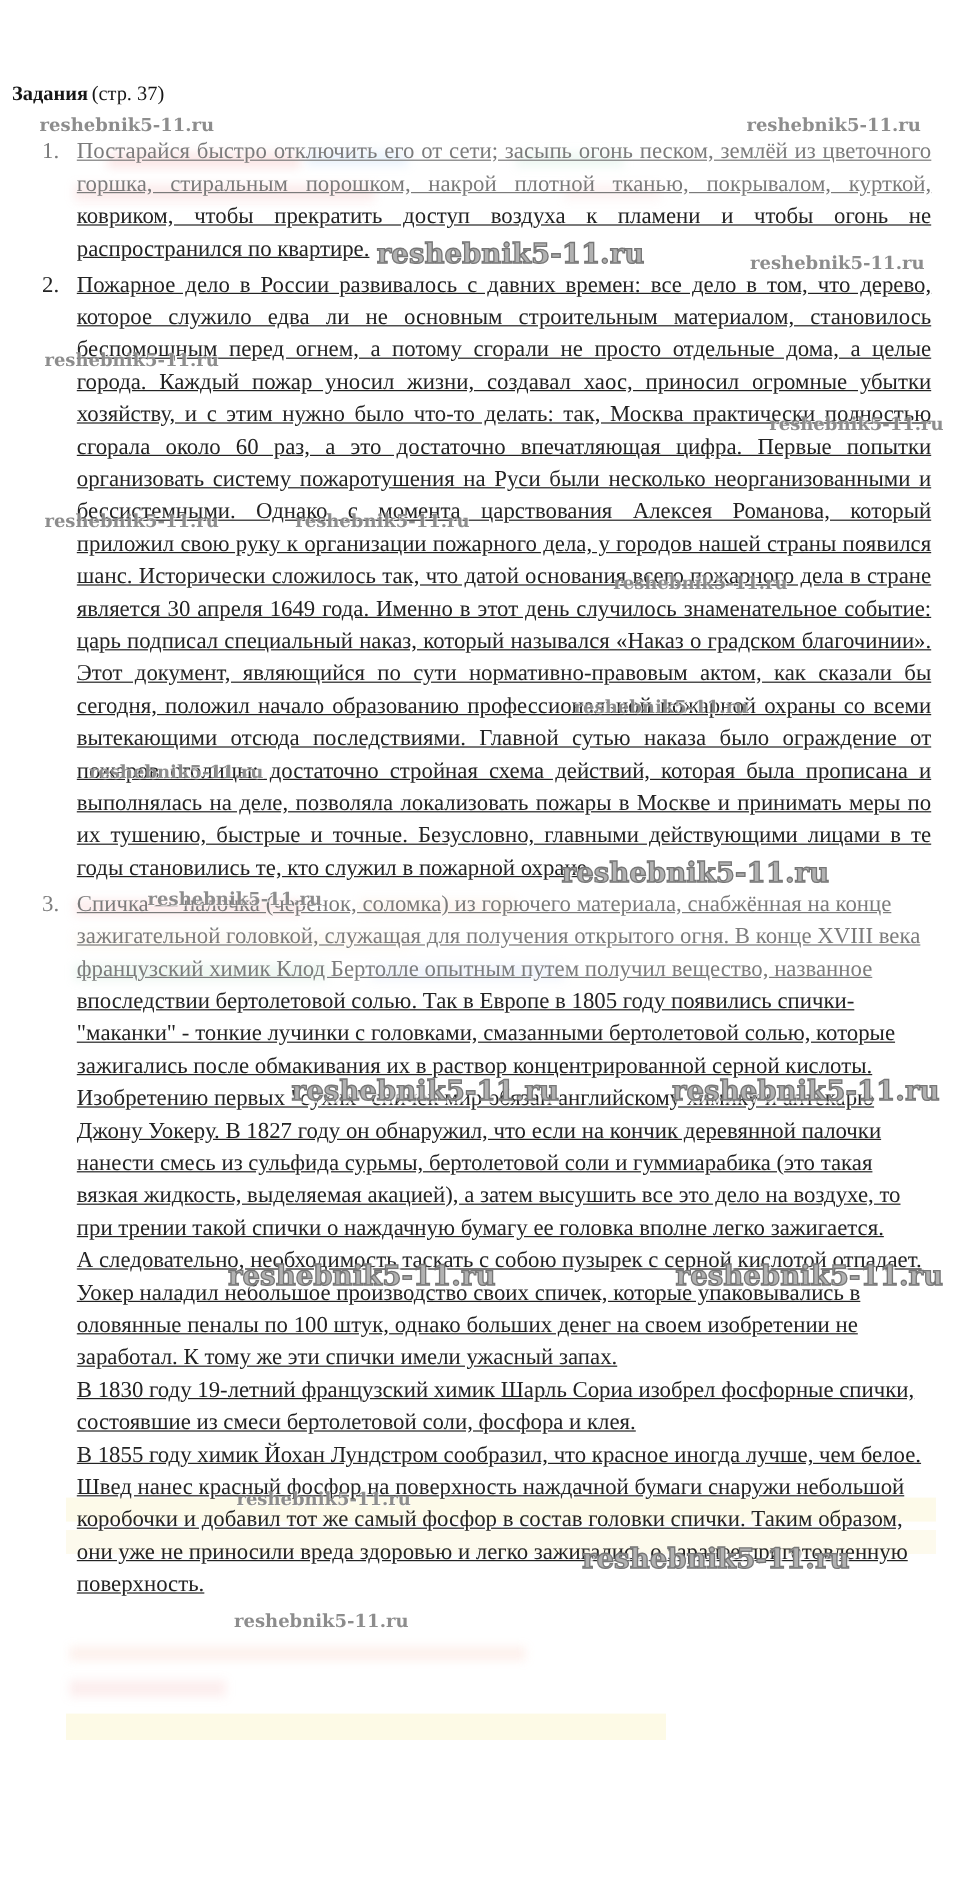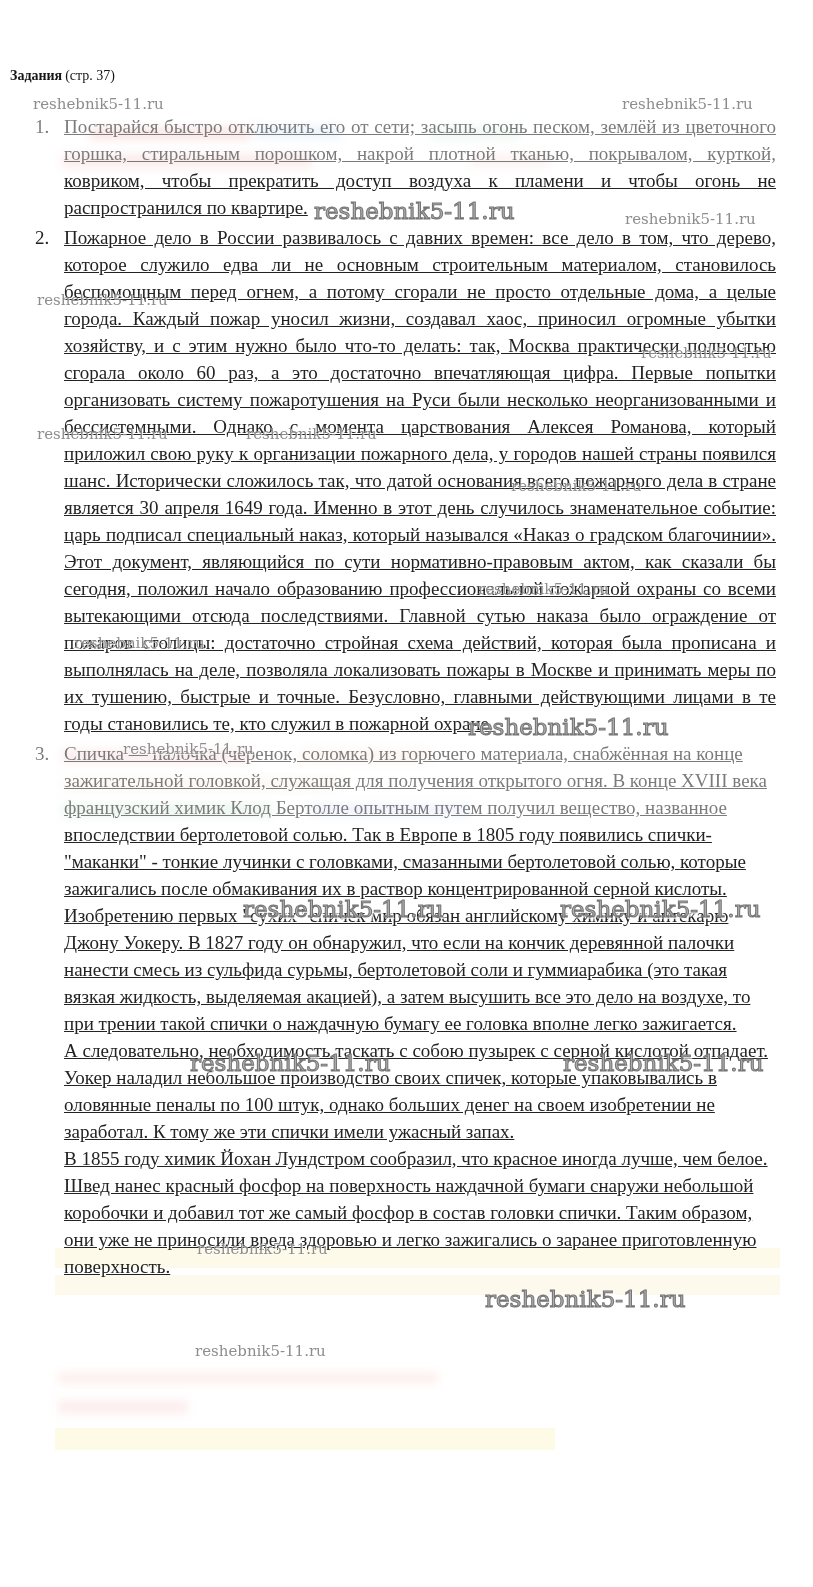--- a/index.html
+++ b/index.html
@@ -5,40 +5,40 @@
   html,body{margin:0;padding:0;}
   body{
     width:813px;height:1587px;position:relative;overflow:hidden;
     background:#ffffff;
     font-family:"Liberation Serif","DejaVu Serif",serif;
   }
   .page{position:absolute;inset:0;}
 
   .title{
     position:absolute;left:10px;top:68px;margin:0;
-    font-size:14px;font-weight:700;color:#161616;z-index:1;white-space:nowrap;
+    font-size:17px;font-weight:700;color:#161616;z-index:1;white-space:nowrap;
   }
   .title .t-reg{font-weight:400;margin-left:3px;}
 
   .tasks{
     position:absolute;left:35px;top:113px;width:741px;
     margin:0;padding:0;list-style:none;z-index:1;
   }
   .task{
     position:relative;padding-left:29px;margin:0 0 3px 0;
     font-size:19px;line-height:27px;color:#232323;
   }
   .task p{margin:0;text-decoration:underline;}
   .task.justify p{text-align:justify;}
   .marker{position:absolute;left:0;top:0;}
 
   
   .wm{
     position:absolute;font-family:"DejaVu Serif","Liberation Serif",serif;
-    font-weight:400;white-space:nowrap;z-index:3;pointer-events:none;
+    font-weight:700;white-space:nowrap;z-index:3;pointer-events:none;
   }
   .wm.small{
     font-size:15px;color:#8d8d8d;
     text-shadow:1px 1px 0 rgba(255,255,255,.7);
   }
   .wm.large{
     font-size:23px;color:#b2b2b2;
     -webkit-text-stroke:1.1px #767676;
     text-shadow:2px 2px 1px rgba(255,255,255,.85);
   }
@@ -79,20 +79,21 @@
     </li>
     <li class="task justify">
       <span class="marker">2.</span>
       <p>Пожарное дело в России развивалось с давних времен: все дело в том, что дерево, которое служило едва ли не основным строительным материалом, становилось беспомощным перед огнем, а потому сгорали не просто отдельные дома, а целые города. Каждый пожар уносил жизни, создавал хаос, приносил огромные убытки хозяйству, и с этим нужно было что-то делать: так, Москва практически полностью сгорала около 60 раз, а это достаточно впечатляющая цифра. Первые попытки организовать систему пожаротушения на Руси были несколько неорганизованными и бессистемными. Однако с момента царствования Алексея Романова, который приложил свою руку к организации пожарного дела, у городов нашей страны появился шанс. Исторически сложилось так, что датой основания всего пожарного дела в стране является 30 апреля 1649 года. Именно в этот день случилось знаменательное событие: царь подписал специальный наказ, который назывался «Наказ о градском благочинии». Этот документ, являющийся по сути нормативно-правовым актом, как сказали бы сегодня, положил начало образованию профессиональной пожарной охраны со всеми вытекающими отсюда последствиями. Главной сутью наказа было ограждение от пожаров столицы: достаточно стройная схема действий, которая была прописана и выполнялась на деле, позволяла локализовать пожары в Москве и принимать меры по их тушению, быстрые и точные. Безусловно, главными действующими лицами в те годы становились те, кто служил в пожарной охране.</p>
     </li>
     <li class="task">
       <span class="marker">3.</span>
       <p>Спичка — палочка (черенок, соломка) из горючего материала, снабжённая на конце зажигательной головкой, служащая для получения открытого огня. В конце XVIII века французский химик Клод Бертолле опытным путем получил вещество, названное впоследствии бертолетовой солью. Так в Европе в 1805 году появились спички-"маканки" - тонкие лучинки с головками, смазанными бертолетовой солью, которые зажигались после обмакивания их в раствор концентрированной серной кислоты.</p>
       <p>Изобретению первых "сухих" спичек мир обязан английскому химику и аптекарю Джону Уокеру. В 1827 году он обнаружил, что если на кончик деревянной палочки нанести смесь из сульфида сурьмы, бертолетовой соли и гуммиарабика (это такая вязкая жидкость, выделяемая акацией), а затем высушить все это дело на воздухе, то при трении такой спички о наждачную бумагу ее головка вполне легко зажигается.</p>
       <p>А следовательно, необходимость таскать с собою пузырек с серной кислотой отпадает. Уокер наладил небольшое производство своих спичек, которые упаковывались в оловянные пеналы по 100 штук, однако больших денег на своем изобретении не заработал. К тому же эти спички имели ужасный запах.</p>
+      <p>В 1830 году 19-летний французский химик Шарль Сориа изобрел фосфорные спички, состоявшие из смеси бертолетовой соли, фосфора и клея.</p>
       <p>В 1855 году химик Йохан Лундстром сообразил, что красное иногда лучше, чем белое. Швед нанес красный фосфор на поверхность наждачной бумаги снаружи небольшой коробочки и добавил тот же самый фосфор в состав головки спички. Таким образом, они уже не приносили вреда здоровью и легко зажигались о заранее приготовленную поверхность.</p>
     </li>
   </ol>
 
   <div class="fade" style="left:35px;top:112px;width:741px;height:58px;"></div>
   <div class="fade" style="left:35px;top:742px;width:741px;height:85px;"></div>
   <div class="fade" style="left:35px;top:1395px;width:741px;height:60px;"></div>
 
   <div class="wm small" style="left:33px;top:95px;">reshebnik5-11.ru</div>
   <div class="wm small" style="left:622px;top:95px;">reshebnik5-11.ru</div>

